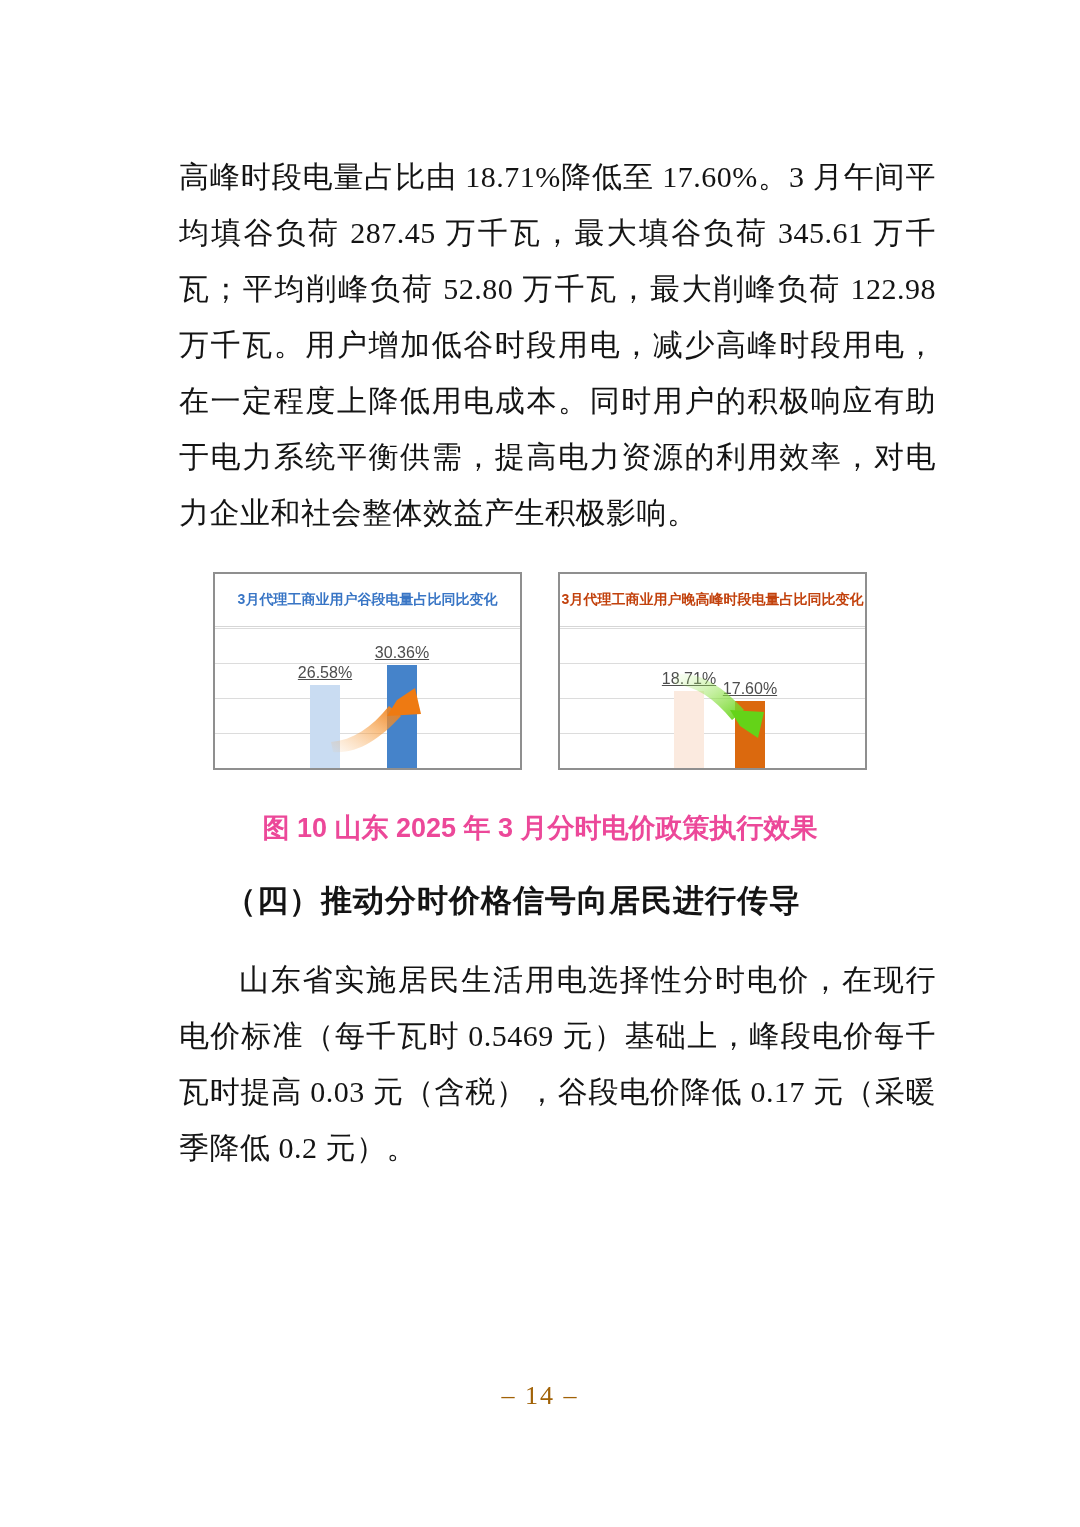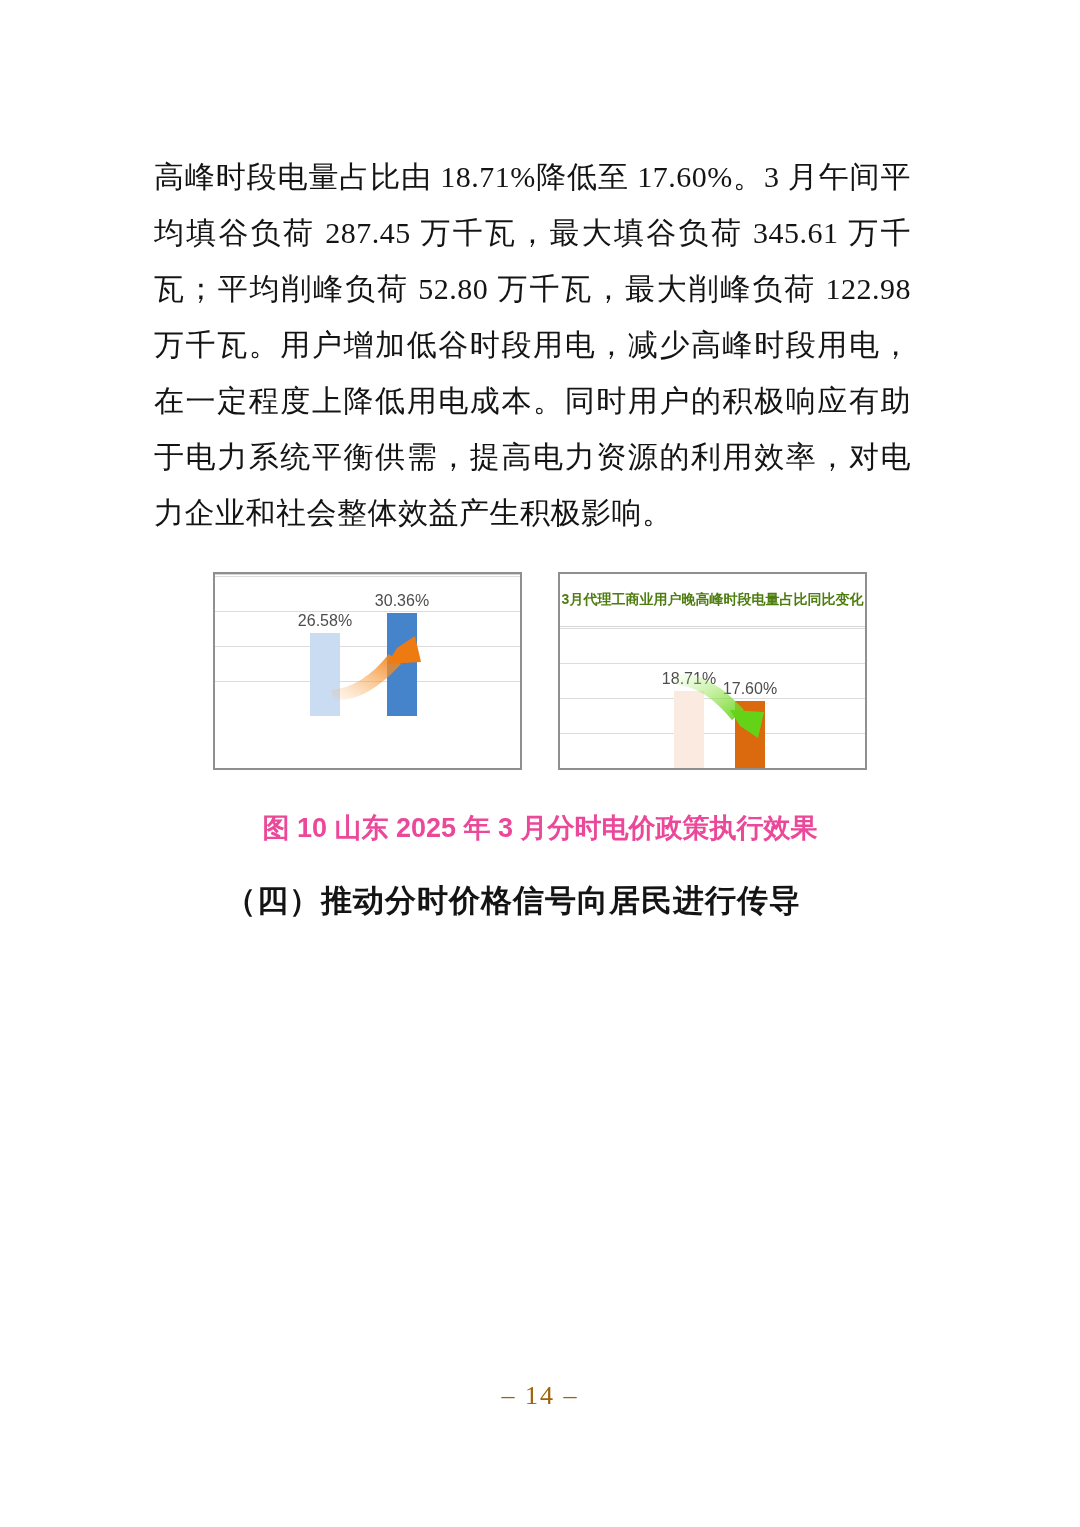--- a/index.html
+++ b/index.html
@@ -8,21 +8,21 @@
     width:1080px;height:1527px;
     margin:0 auto;
     background:#ffffff;
     font-family:"Liberation Serif","DejaVu Serif",serif;
     color:#141414;
     overflow:hidden;
   }
   
   .para{
     position:absolute;
-    left:154px;width:757px;
+    left:179px;width:757px;
     font-size:30px;line-height:56px;
     text-align:justify;
     letter-spacing:0.5px;
   }
   .para-1{top:149px;}
   .para-2{top:952px;text-indent:2em;}
   
   .charts{
     position:absolute;left:213px;top:572px;
     display:flex;gap:36px;
@@ -54,20 +54,21 @@
   .bar-slot{
     position:absolute;bottom:0;
     width:60px;
     display:flex;flex-direction:column;align-items:center;justify-content:flex-end;
   }
   .bar-label{
     font-size:16px;color:#4d4d4d;
     white-space:nowrap;
     margin-bottom:3px;
     font-family:"Liberation Sans","DejaVu Sans",sans-serif;
+    text-decoration:underline;
   }
   .bar{width:30px;}
   .arrow-svg{position:absolute;pointer-events:none;}
   
   .figure-caption{
     position:absolute;top:808px;left:0;width:100%;
     text-align:center;
     font-family:"Liberation Sans","DejaVu Sans",sans-serif;
     font-weight:bold;font-size:27px;line-height:40px;
     color:#ec4899;
@@ -89,20 +90,21 @@
 </head>
 <body>
 
 <div class="page">
 
   <div class="para para-1">高峰时段电量占比由 18.71%降低至 17.60%。3 月午间平均填谷负荷 287.45 万千瓦，最大填谷负荷 345.61 万千瓦；平均削峰负荷 52.80 万千瓦，最大削峰负荷 122.98 万千瓦。用户增加低谷时段用电，减少高峰时段用电，在一定程度上降低用电成本。同时用户的积极响应有助于电力系统平衡供需，提高电力资源的利用效率，对电力企业和社会整体效益产生积极影响。</div>
 
   <div class="charts">
 
     <div class="chart-panel">
+      <div class="chart-title" style="color: rgb(56, 117, 197);">3月代理工商业用户谷段电量占比同比变化</div>
       <div class="plot">
         <div class="bar-slot" style="left:80px">
           <div class="bar-label">26.58%</div>
           <div class="bar" style="height: 83px; background: rgb(201, 220, 242);"></div>
         </div>
         <div class="bar-slot" style="left:157px">
           <div class="bar-label">30.36%</div>
           <div class="bar" style="height: 103px; background: rgb(69, 131, 202);"></div>
         </div>
         <svg class="arrow-svg" style="left:112px;bottom:10px" width="100" height="80" viewBox="0 0 100 80">
@@ -113,21 +115,21 @@
               <stop offset="1" stop-color="#ee7a12" stop-opacity="1"></stop>
             </linearGradient>
           </defs>
           <path d="M6,74 C30,76 52,62 74,38 L62,28 C44,50 26,62 4,64 Z" fill="url(#gradUp)"></path>
           <polygon points="88,10 94,36 60,38 70,22" fill="#ee7a12"></polygon>
         </svg>
       </div>
     </div>
 
     <div class="chart-panel">
-      <div class="chart-title" style="color: #4d7c0f;">3月代理工商业用户晚高峰时段电量占比同比变化</div>
+      <div class="chart-title" style="color: #c2410c;">3月代理工商业用户晚高峰时段电量占比同比变化</div>
       <div class="plot">
         <div class="bar-slot" style="left:99px">
           <div class="bar-label">18.71%</div>
           <div class="bar" style="height: 77px; background: rgb(251, 234, 223);"></div>
         </div>
         <div class="bar-slot" style="left:160px">
           <div class="bar-label">17.60%</div>
           <div class="bar" style="height: 67px; background: rgb(219, 105, 14);"></div>
         </div>
         <svg class="arrow-svg" style="left:110px;bottom:22px" width="100" height="80" viewBox="0 0 100 80">
@@ -143,16 +145,17 @@
         </svg>
       </div>
     </div>
 
   </div>
 
   <div class="figure-caption">图 10  山东 2025 年 3 月分时电价政策执行效果</div>
 
   <div class="section-heading">（四）推动分时价格信号向居民进行传导</div>
 
+  <div class="para para-2">山东省实施居民生活用电选择性分时电价，在现行电价标准（每千瓦时 0.5469 元）基础上，峰段电价每千瓦时提高 0.03 元（含税），谷段电价降低 0.17 元（采暖季降低 0.2 元）。</div>
 
   <div class="page-number">– 14 –</div>
 
 </div>
 
 </body></html>

